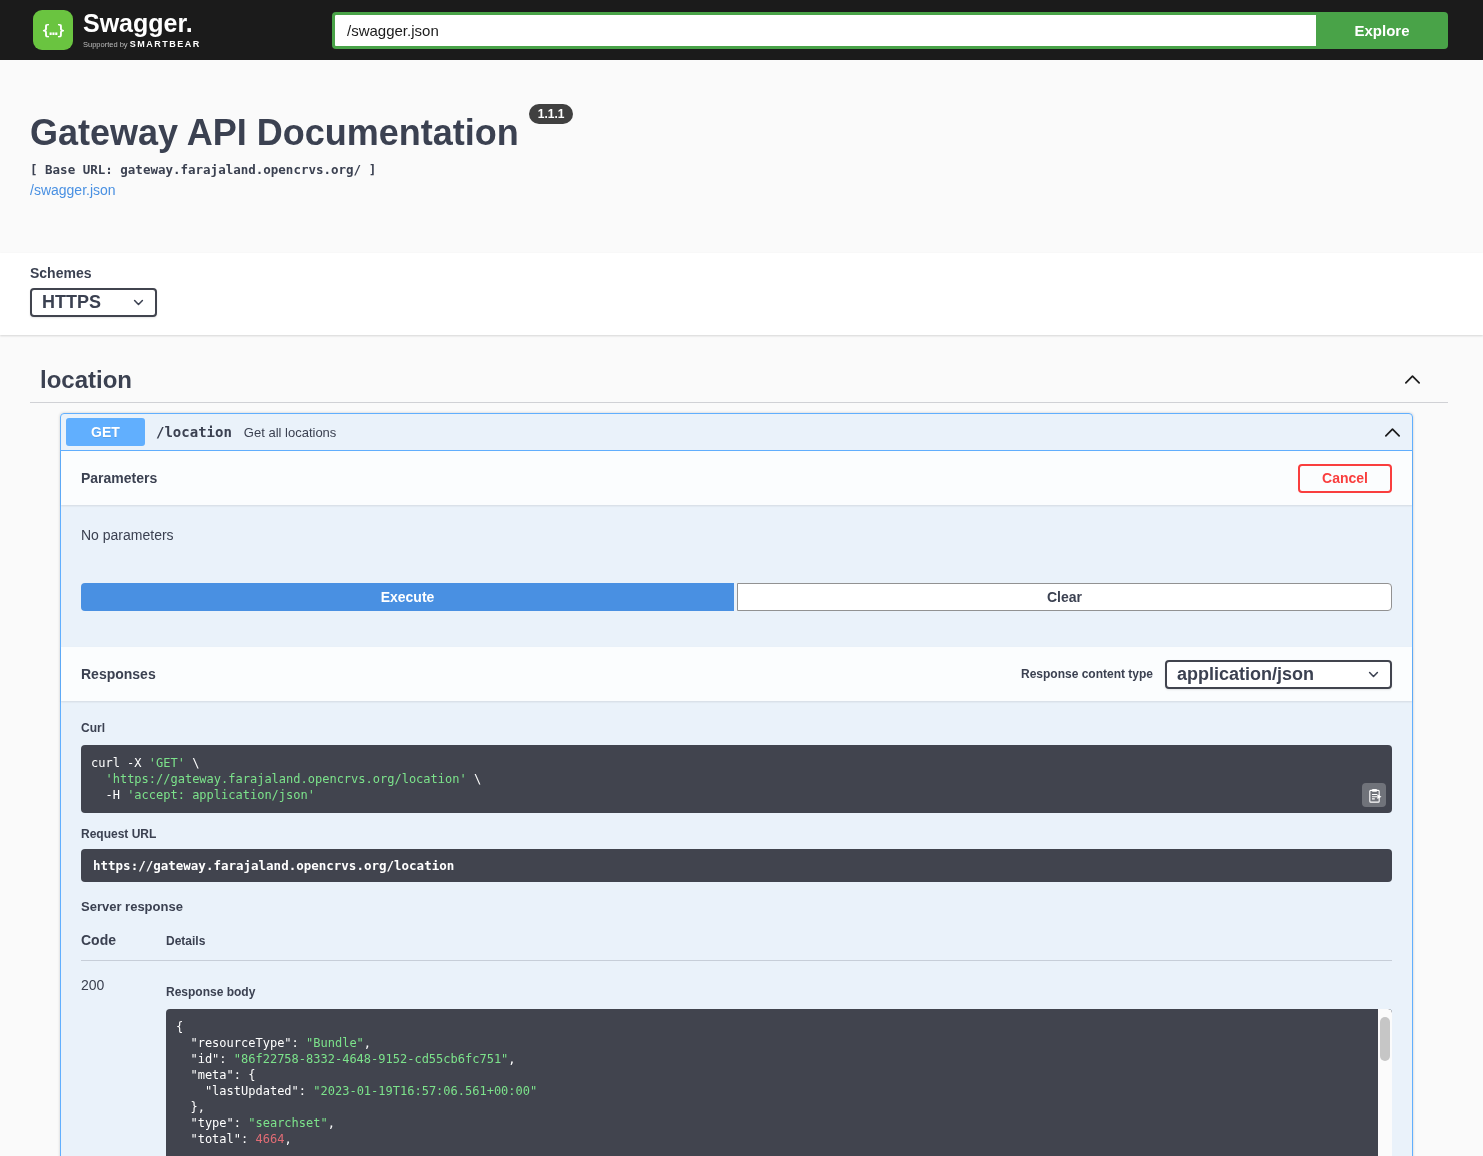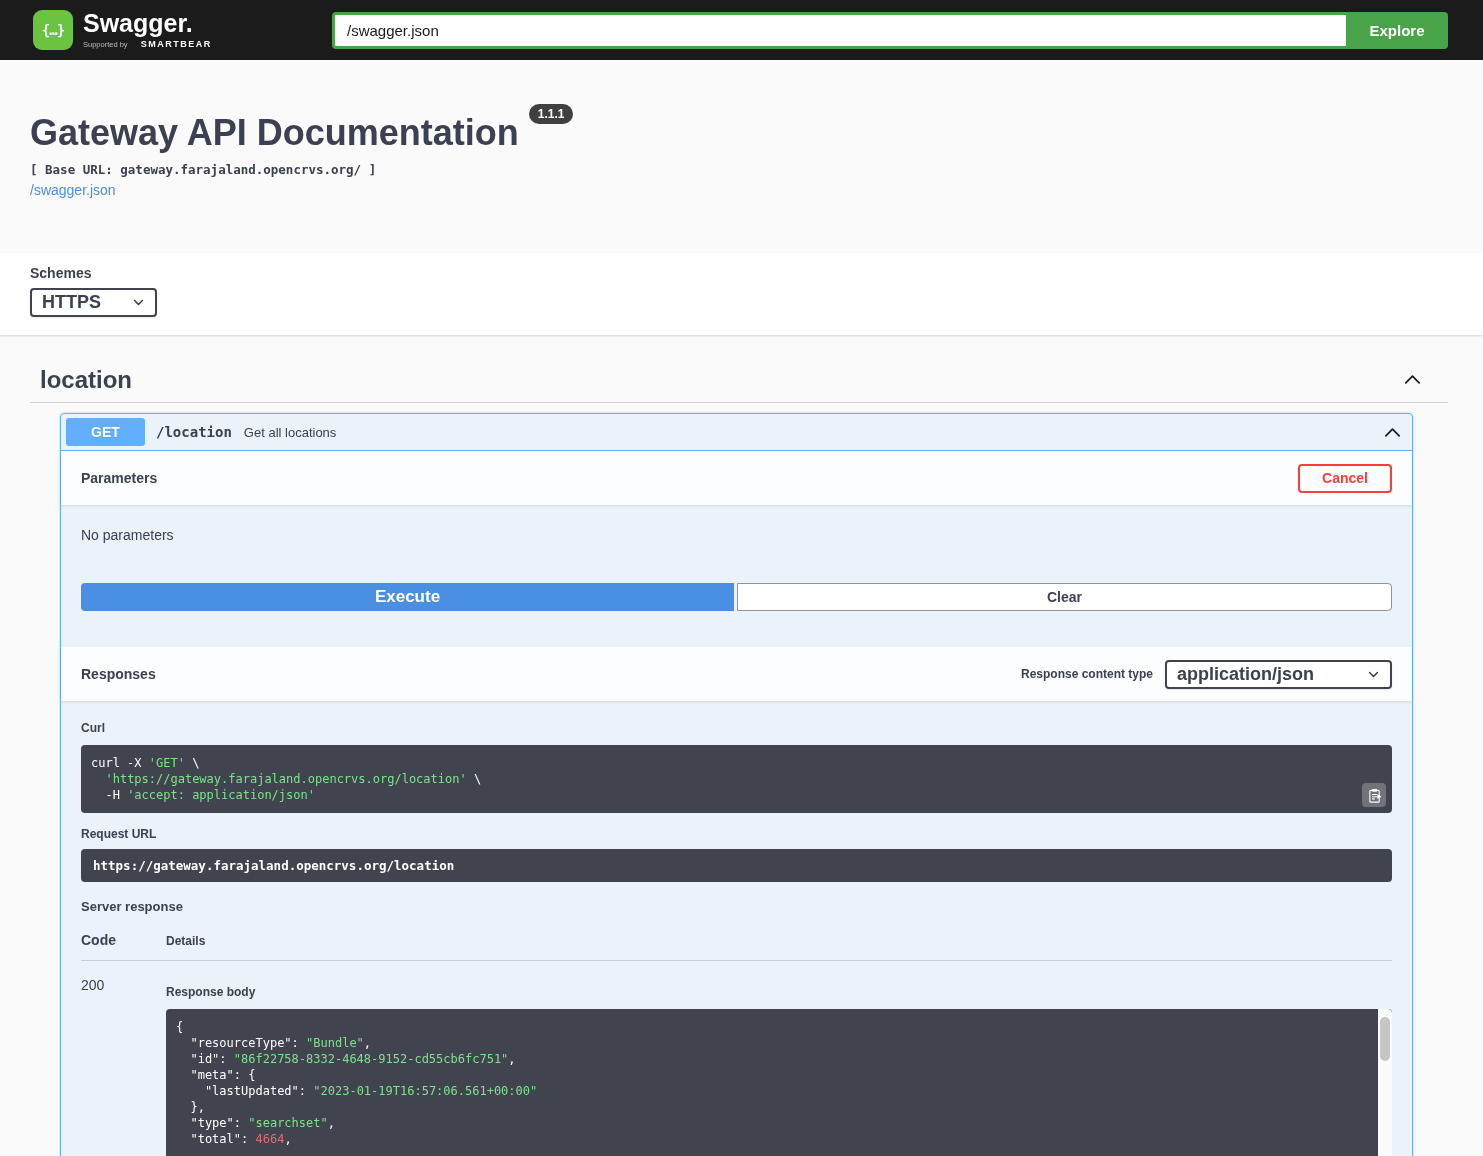--- a/index.html
+++ b/index.html
@@ -26,35 +26,35 @@
     width: 40px; height: 40px;
     background: #6ac440;
     border-radius: 9px;
     display: grid; place-items: center;
     color: #fff; font-weight: bold; font-size: 14px;
     font-family: "DejaVu Sans Mono", monospace;
     letter-spacing: -1px;
   }
   .brand-name { color: #fff; font-size: 25px; font-weight: 600; line-height: 1; }
   .brand-sub { color: #bbb; font-size: 7.5px; margin-top: 3px; }
-  .brand-sub b { color: #fff; font-size: 9px; letter-spacing: 1.5px; margin-left: 11px; }
+  .brand-sub b { color: #fff; font-size: 9px; letter-spacing: 1.5px; margin-left: 0; }
   .topbar-form { margin-left: auto; display: flex; width: 1116px; height: 37px; }
   .spec-input {
     flex: 1;
     border: 3px solid #49a348;
     border-right: none;
     border-radius: 4px 0 0 4px;
     font-size: 15px;
     padding: 0 12px;
     color: #1b1b1b;
     outline: none;
     font-family: "Liberation Sans", sans-serif;
   }
   .explore-btn {
-    width: 102px;
+    width: 132px;
     background: #49a348;
     color: #fff;
     border: none;
     border-radius: 0 4px 4px 0;
     font-size: 15px;
     font-weight: bold;
     cursor: pointer;
     font-family: "Liberation Sans", sans-serif;
   }
 
@@ -165,21 +165,21 @@
     cursor: pointer;
     font-family: "Liberation Sans", sans-serif;
   }
   .params-content { padding: 22px 20px 40px; font-size: 14px; }
 
   .execute-wrapper { padding: 0 20px 36px; display: flex; gap: 3px; }
   .execute-btn {
     flex: 1; height: 28px;
     background: #4990e2; color: #fff;
     border: none; border-radius: 4px 0 0 4px;
-    font-size: 17px; font-weight: bold; cursor: pointer;
+    font-size: 14px; font-weight: bold; cursor: pointer;
     font-family: "Liberation Sans", sans-serif;
   }
   .clear-btn {
     flex: 1; height: 28px;
     background: #fff; color: #3b4151;
     border: 1px solid #929292; border-radius: 0 4px 4px 0;
     font-size: 14px; font-weight: bold; cursor: pointer;
     font-family: "Liberation Sans", sans-serif;
   }
 

